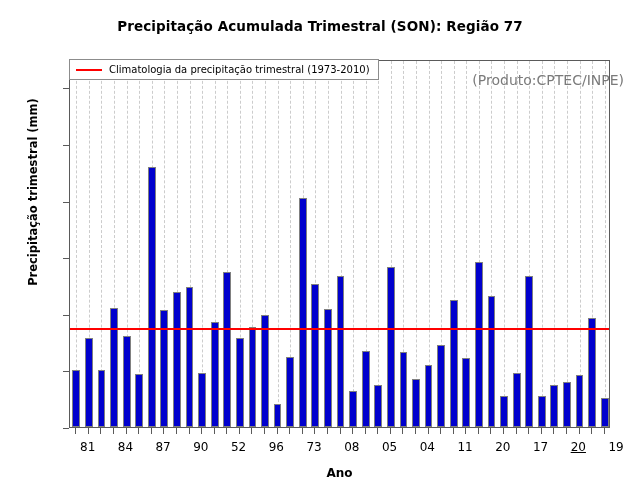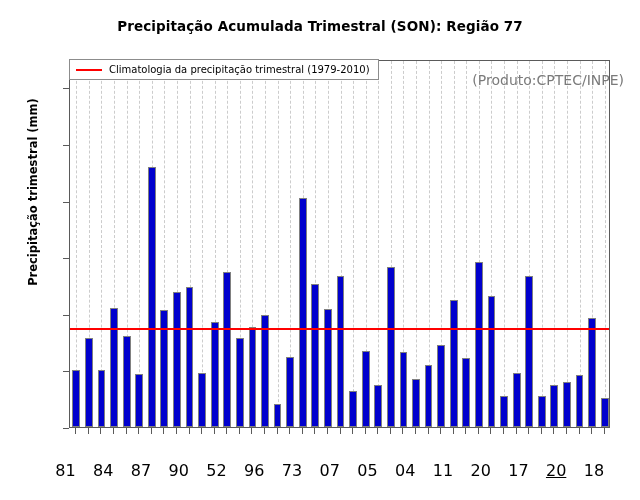--- a/index.html
+++ b/index.html
@@ -122,25 +122,25 @@
   
   .xtick-mark {
     position: absolute;
     top: 428px;
     width: 0;
     height: 6px;
     border-left: 1px solid #5a5a5a;
   }
   .xtick-label {
     position: absolute;
-    top: 461px;
+    top: 440px;
     width: 40px;
     margin-left: -20px;
-    text-align: left;
-    font-size: 16px;
+    text-align: right;
+    font-size: 12px;
     color: #000000;
   }
   #xlabel {
     position: absolute;
     left: 69px;
     top: 466px;
     width: 541px;
     text-align: center;
     font-size: 12px;
     font-weight: bold;
@@ -255,21 +255,21 @@
         <div class="bar" title="20: 80 mm" style="left: 493.065px; width: 7.80047px; height: 45.2923px; background: rgb(0, 0, 205); border-color: rgb(128, 128, 128);"></div>
         <div class="bar" title="21: 91 mm" style="left: 505.646px; width: 7.80047px; height: 51.52px; background: rgb(0, 0, 205); border-color: rgb(128, 128, 128);"></div>
         <div class="bar" title="22: 192 mm" style="left: 518.228px; width: 7.80047px; height: 108.702px; background: rgb(0, 0, 205); border-color: rgb(128, 128, 128);"></div>
         <div class="bar" title="23: 52 mm" style="left: 530.809px; width: 7.80047px; height: 29.44px; background: rgb(0, 0, 205); border-color: rgb(128, 128, 128);"></div>
       </div>
     <div id="clim-line" style="top: 266.658px; border-top-color: rgb(255, 0, 0);"></div>
   </div>
 
   <div id="legend">
     <span id="legend-swatch"></span>
-    <span id="legend-label">Climatologia da precipitação trimestral (1979-2010)</span>
+    <span id="legend-label">Climatologia da precipitação trimestral (1973-2010)</span>
   </div>
 
   <div id="produto-note">(Produto:CPTEC/INPE)</div>
 
   <div id="xaxis-ticks">
       <div class="xtick-mark" style="left: 75.2907px;"></div>
       <div class="xtick-label" style="left: 75.2907px;">81</div>
       <div class="xtick-mark" style="left: 87.8721px;"></div>
       <div class="xtick-mark" style="left: 100.453px;"></div>
       <div class="xtick-mark" style="left: 113.035px;"></div>
@@ -290,21 +290,21 @@
       <div class="xtick-mark" style="left: 251.43px;"></div>
       <div class="xtick-mark" style="left: 264.012px;"></div>
       <div class="xtick-label" style="left: 264.012px;">96</div>
       <div class="xtick-mark" style="left: 276.593px;"></div>
       <div class="xtick-mark" style="left: 289.174px;"></div>
       <div class="xtick-mark" style="left: 301.756px;"></div>
       <div class="xtick-label" style="left: 301.756px;">73</div>
       <div class="xtick-mark" style="left: 314.337px;"></div>
       <div class="xtick-mark" style="left: 326.919px;"></div>
       <div class="xtick-mark" style="left: 339.5px;"></div>
-      <div class="xtick-label" style="left: 339.5px;">07</div>
+      <div class="xtick-label" style="left: 339.5px;">08</div>
       <div class="xtick-mark" style="left: 352.081px;"></div>
       <div class="xtick-mark" style="left: 364.663px;"></div>
       <div class="xtick-mark" style="left: 377.244px;"></div>
       <div class="xtick-label" style="left: 377.244px;">05</div>
       <div class="xtick-mark" style="left: 389.826px;"></div>
       <div class="xtick-mark" style="left: 402.407px;"></div>
       <div class="xtick-mark" style="left: 414.988px;"></div>
       <div class="xtick-label" style="left: 414.988px;">04</div>
       <div class="xtick-mark" style="left: 427.57px;"></div>
       <div class="xtick-mark" style="left: 440.151px;"></div>
@@ -318,17 +318,18 @@
       <div class="xtick-mark" style="left: 515.64px;"></div>
       <div class="xtick-mark" style="left: 528.221px;"></div>
       <div class="xtick-label" style="left: 528.221px;">17</div>
       <div class="xtick-mark" style="left: 540.802px;"></div>
       <div class="xtick-mark" style="left: 553.384px;"></div>
       <div class="xtick-mark" style="left: 565.965px;"></div>
       <div class="xtick-label" style="left: 565.965px; text-decoration: underline;">20</div>
       <div class="xtick-mark" style="left: 578.547px;"></div>
       <div class="xtick-mark" style="left: 591.128px;"></div>
       <div class="xtick-mark" style="left: 603.709px;"></div>
-      <div class="xtick-label" style="left: 603.709px;">18</div>
+      <div class="xtick-label" style="left: 603.709px;">19</div>
     </div>
 
+  <div id="xlabel">Ano</div>
 
 </div>
 
 </body></html>

